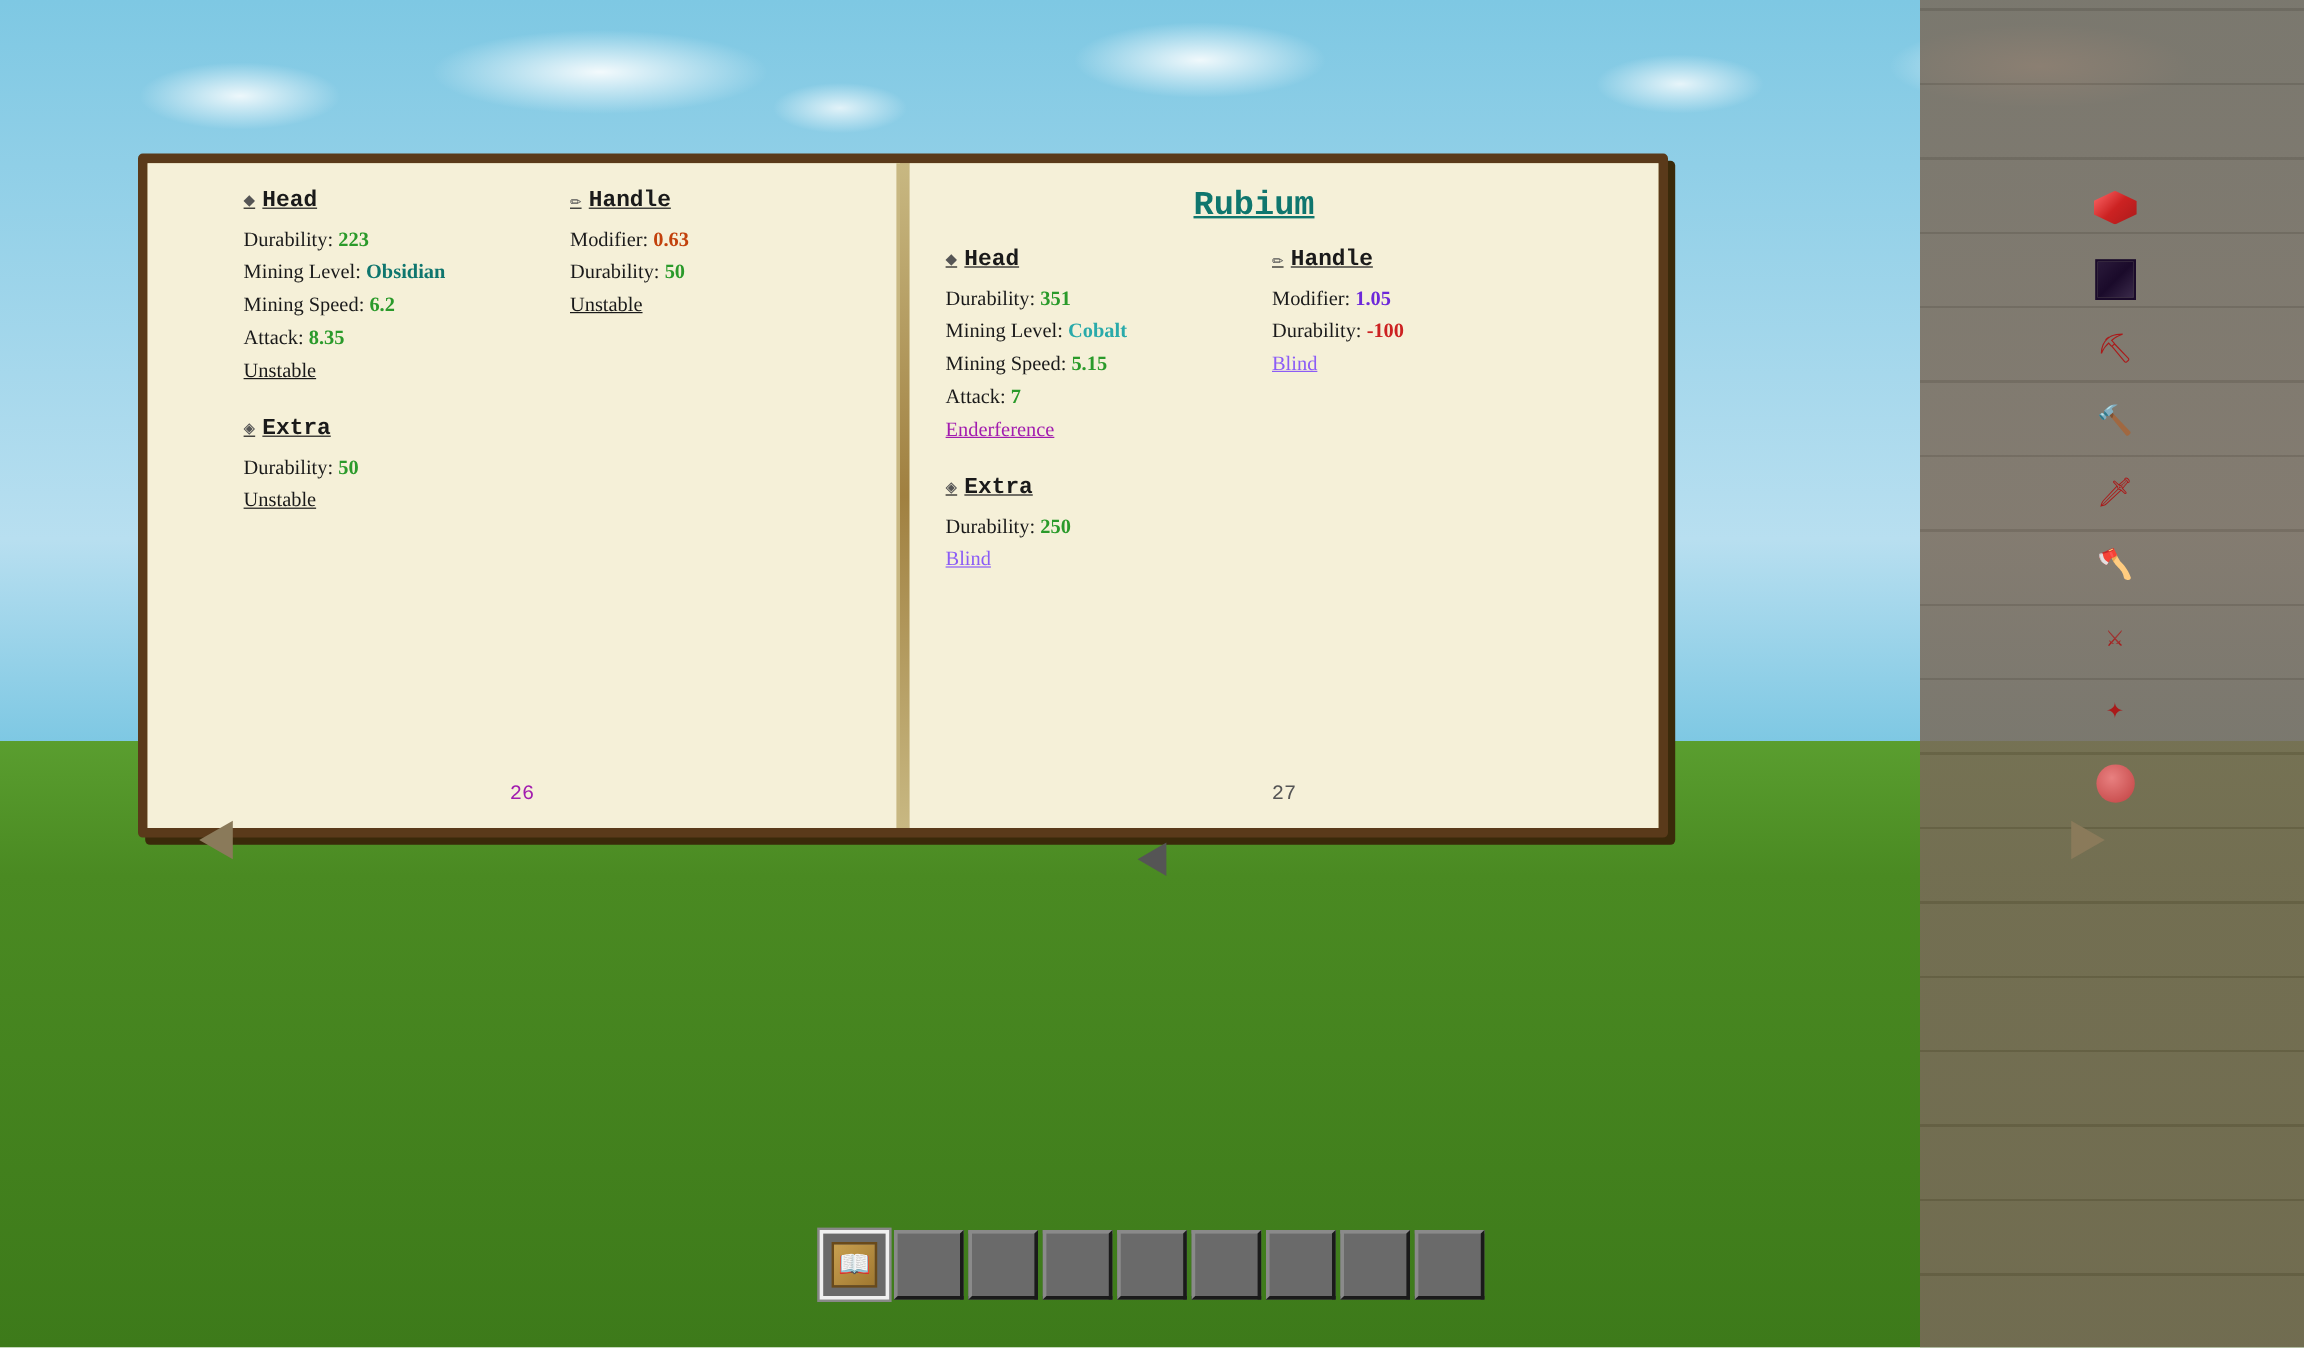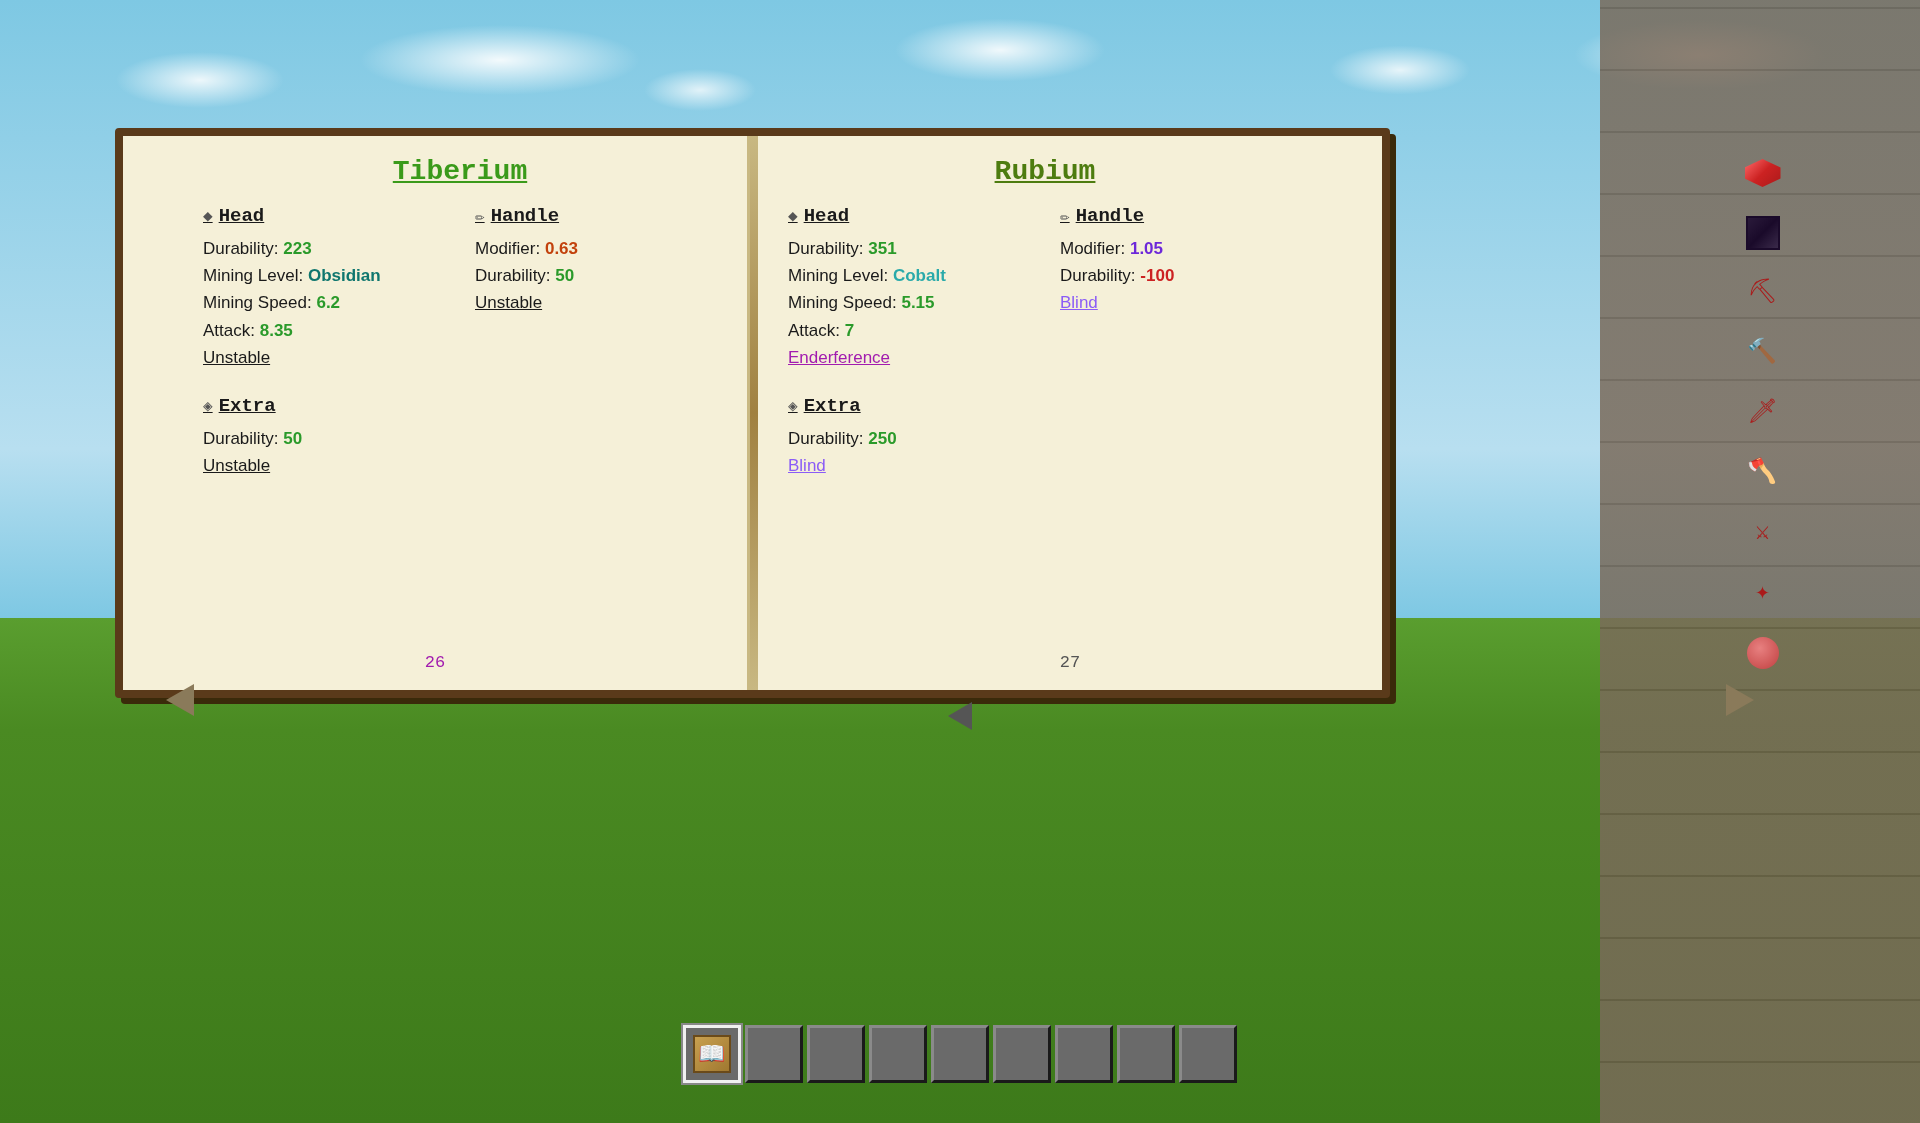--- a/index.html
+++ b/index.html
@@ -176,21 +176,21 @@
     .page-title {
       text-align: center;
       font-size: 28px;
       font-weight: bold;
       text-decoration: underline;
       margin-bottom: 18px;
       font-family: 'Courier New', monospace;
     }
 
     .title-green { color: #3a9a1a; }
-    .title-red { color: #4d7c0f; }
+    .title-red { color: #0f766e; }
 
     .page-content {
       display: grid;
       grid-template-columns: 1fr 1fr;
       gap: 10px 30px;
     }
 
     .section-label {
       font-size: 19px;
       font-weight: bold;
@@ -204,21 +204,21 @@
 
     .section-label .bullet {
       font-size: 16px;
       color: #555;
     }
 
     .stat-line {
       font-size: 17px;
       color: #1a1a1a;
       line-height: 1.6;
-      font-family: Liberation Sans, sans-serif;
+      font-family: Liberation Serif, serif;
     }
 
     .stat-green { color: #2a9a2a; font-weight: bold; }
     .stat-purple { color: #0f766e; font-weight: bold; }
     .stat-orange { color: #6d28d9; font-weight: bold; }
     .stat-red { color: #cc2222; font-weight: bold; }
     .stat-cyan { color: #2aaaaa; font-weight: bold; }
     .stat-yellow { color: #c2410c; font-weight: bold; }
 
     .trait-unstable {
@@ -400,21 +400,20 @@
   <div class="icon-item">
     <div class="icon-pink-ball"></div>
   </div>
 </div>
 
 <div class="book-container">
   <div class="book-inner">
 
     <div class="page-left">
 
-      <div class="page-title title-green">Tiberium</div>
 
       <div class="page-content">
 
         <div class="section-block">
           <div class="section-label">
             <span class="bullet">◆</span>
             <span>Head</span>
           </div>
           <div class="stat-line">
             <span>Durability:</span>

